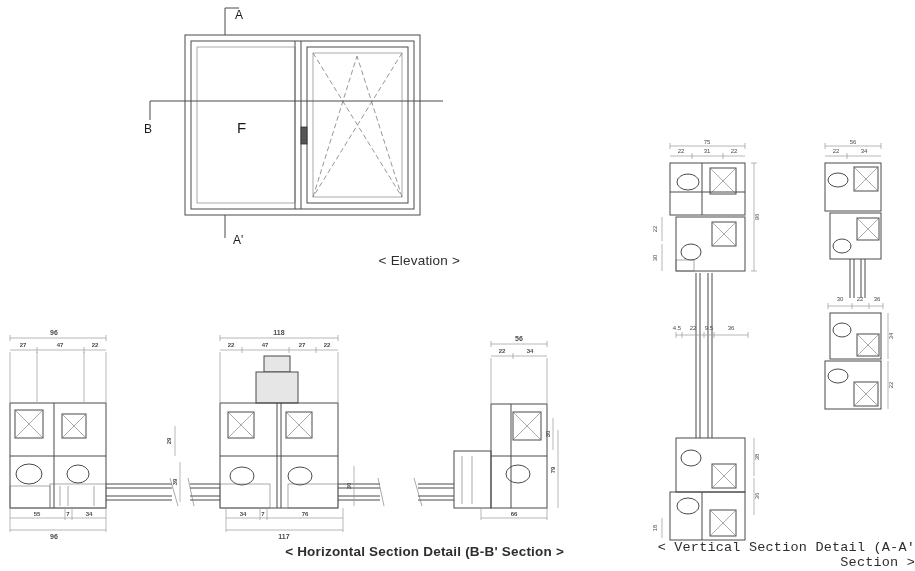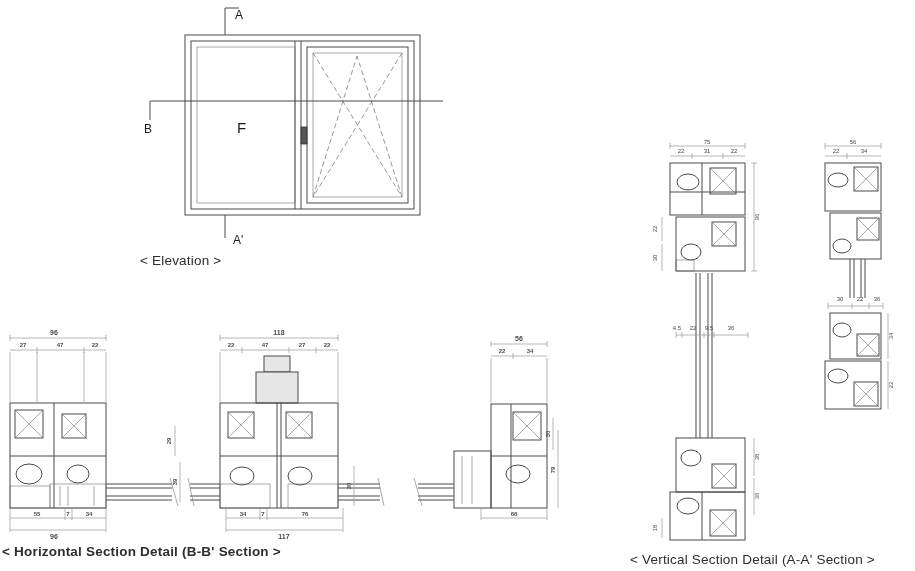--- a/index.html
+++ b/index.html
@@ -1,19 +1,19 @@
 <!DOCTYPE html>
 <html><head>
 <meta charset="utf-8">
 <style>
   html,body{margin:0;padding:0;width:915px;height:571px;background:#ffffff;overflow:hidden;
     font-family:"Liberation Sans",sans-serif;}
   .page{position:relative;width:915px;height:571px;background:#ffffff;}
   figure{margin:0;position:absolute;}
-  figcaption{position:absolute;left:0;right:0;text-align:left;font-size:13.5px;color:#2e2e2e;
+  figcaption{position:absolute;left:0;right:0;text-align:right;font-size:13.5px;color:#2e2e2e;
     letter-spacing:.2px;}
   
   svg .ln{stroke:#4a4a4a;stroke-width:1;fill:none;}
   svg .lnw{stroke:#4a4a4a;stroke-width:1;fill:#ffffff;}
   svg .tn{stroke:#707070;stroke-width:.6;fill:none;}
   svg .dln{stroke:#9a9a9a;stroke-width:.7;fill:none;}
   svg .dash{stroke:#8a8a8a;stroke-width:.9;fill:none;stroke-dasharray:5 3;}
   svg text{font-family:"Liberation Sans",sans-serif;}
   svg text.dim{font-size:7px;fill:#4a4a4a;text-anchor:middle;}
   svg text.dims{font-size:6px;fill:#4a4a4a;text-anchor:middle;}
@@ -395,16 +395,16 @@
           <line class="tn" x1="224" y1="244" x2="248" y2="268"></line>
             <line class="tn" x1="248" y1="244" x2="224" y2="268"></line>
         </g>
 
         <line class="dln" x1="258" y1="175" x2="258" y2="221"></line>
         <text class="dims" transform="rotate(-90 263 198)" x="263" y="198">34</text>
         <line class="dln" x1="258" y1="223" x2="258" y2="271"></line>
         <text class="dims" transform="rotate(-90 263 247)" x="263" y="247">22</text>
       </g>
     </svg>
-    <figcaption style="top:414px;">&lt; Vertical Section Detail (A-A' Section &gt;</figcaption>
+    <figcaption style="top:402px;font-family:Liberation Mono, monospace;">&lt; Vertical Section Detail (A-A' Section &gt;</figcaption>
   </figure>
 
 </div>
 
 </body></html>

